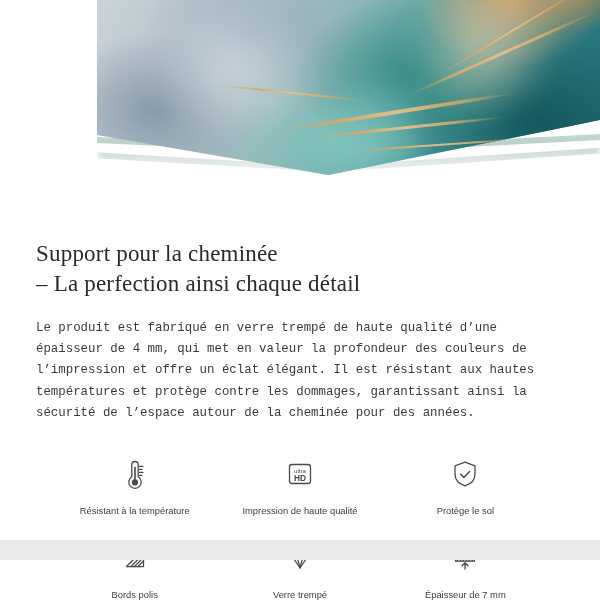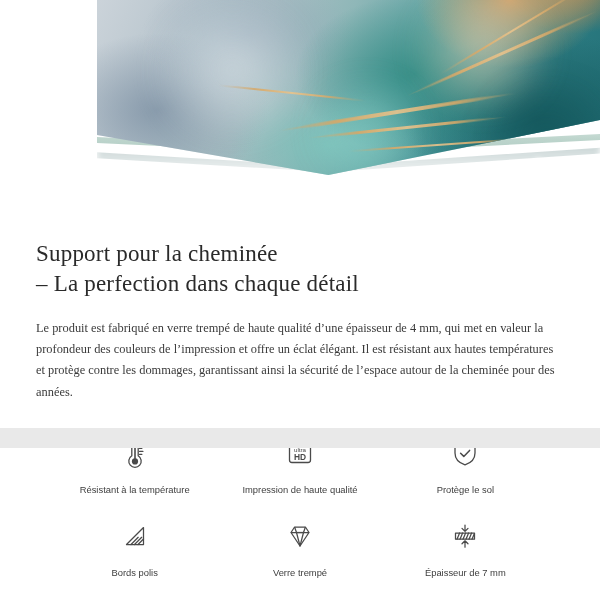--- a/index.html
+++ b/index.html
@@ -9,21 +9,21 @@
   body {
     width: 600px;
     height: 600px;
     background: #ffffff;
     font-family: "Liberation Sans", sans-serif;
     overflow: hidden;
   }
   .page {
     position: relative;
     width: 600px;
-    height: 448px;
+    height: 560px;
     background: #ffffff;
     box-sizing: border-box;
   }
 
   
   .hero {
     position: relative;
     width: 600px;
     height: 215px;
     overflow: hidden;
@@ -127,21 +127,21 @@
     font-family: "Liberation Serif", serif;
     font-size: 23px;
     line-height: 1.32;
     font-weight: 400;
     color: #2a2a2a;
     letter-spacing: 0.2px;
   }
   .headline .line2 { display: block; }
   .body-copy {
     margin: 18px 0 0 0;
-    font-family: Liberation Serif, serif;
+    font-family: Liberation Mono, monospace;
     font-size: 12.4px;
     line-height: 1.72;
     color: #3a3a3a;
     max-width: 530px;
   }
 
   
   .features {
     margin-top: 22px;
     display: grid;
@@ -205,21 +205,21 @@
         <div class="marble-vein v2"></div>
         <div class="marble-vein v6"></div>
       </div>
       <div class="sparkle"></div>
     </div>
   </div>
 
   <div class="content">
     <h1 class="headline">
       <span>Support pour la cheminée</span>
-      <span class="line2">– La perfection dans chaque détail</span>
+      <span class="line2">– La perfection ainsi chaque détail</span>
     </h1>
     <p class="body-copy">Le produit est fabriqué en verre trempé de haute qualité d’une épaisseur de 4 mm, qui met en valeur la profondeur des couleurs de l’impression et offre un éclat élégant. Il est résistant aux hautes températures et protège contre les dommages, garantissant ainsi la sécurité de l’espace autour de la cheminée pour des années.</p>
 
     <div class="features">
 
       <div class="feature">
         <span class="feature-icon">
           <svg width="40" height="40" viewBox="0 0 40 40" fill="none" stroke="#4a4a4a" stroke-width="1.3" stroke-linecap="round">
             <path d="M20 7.5a3.2 3.2 0 0 1 3.2 3.2v12.1a6.2 6.2 0 1 1-6.4 0V10.7A3.2 3.2 0 0 1 20 7.5z"></path>
             <circle cx="20" cy="28.4" r="3.1" fill="#4a4a4a" stroke="none"></circle>

